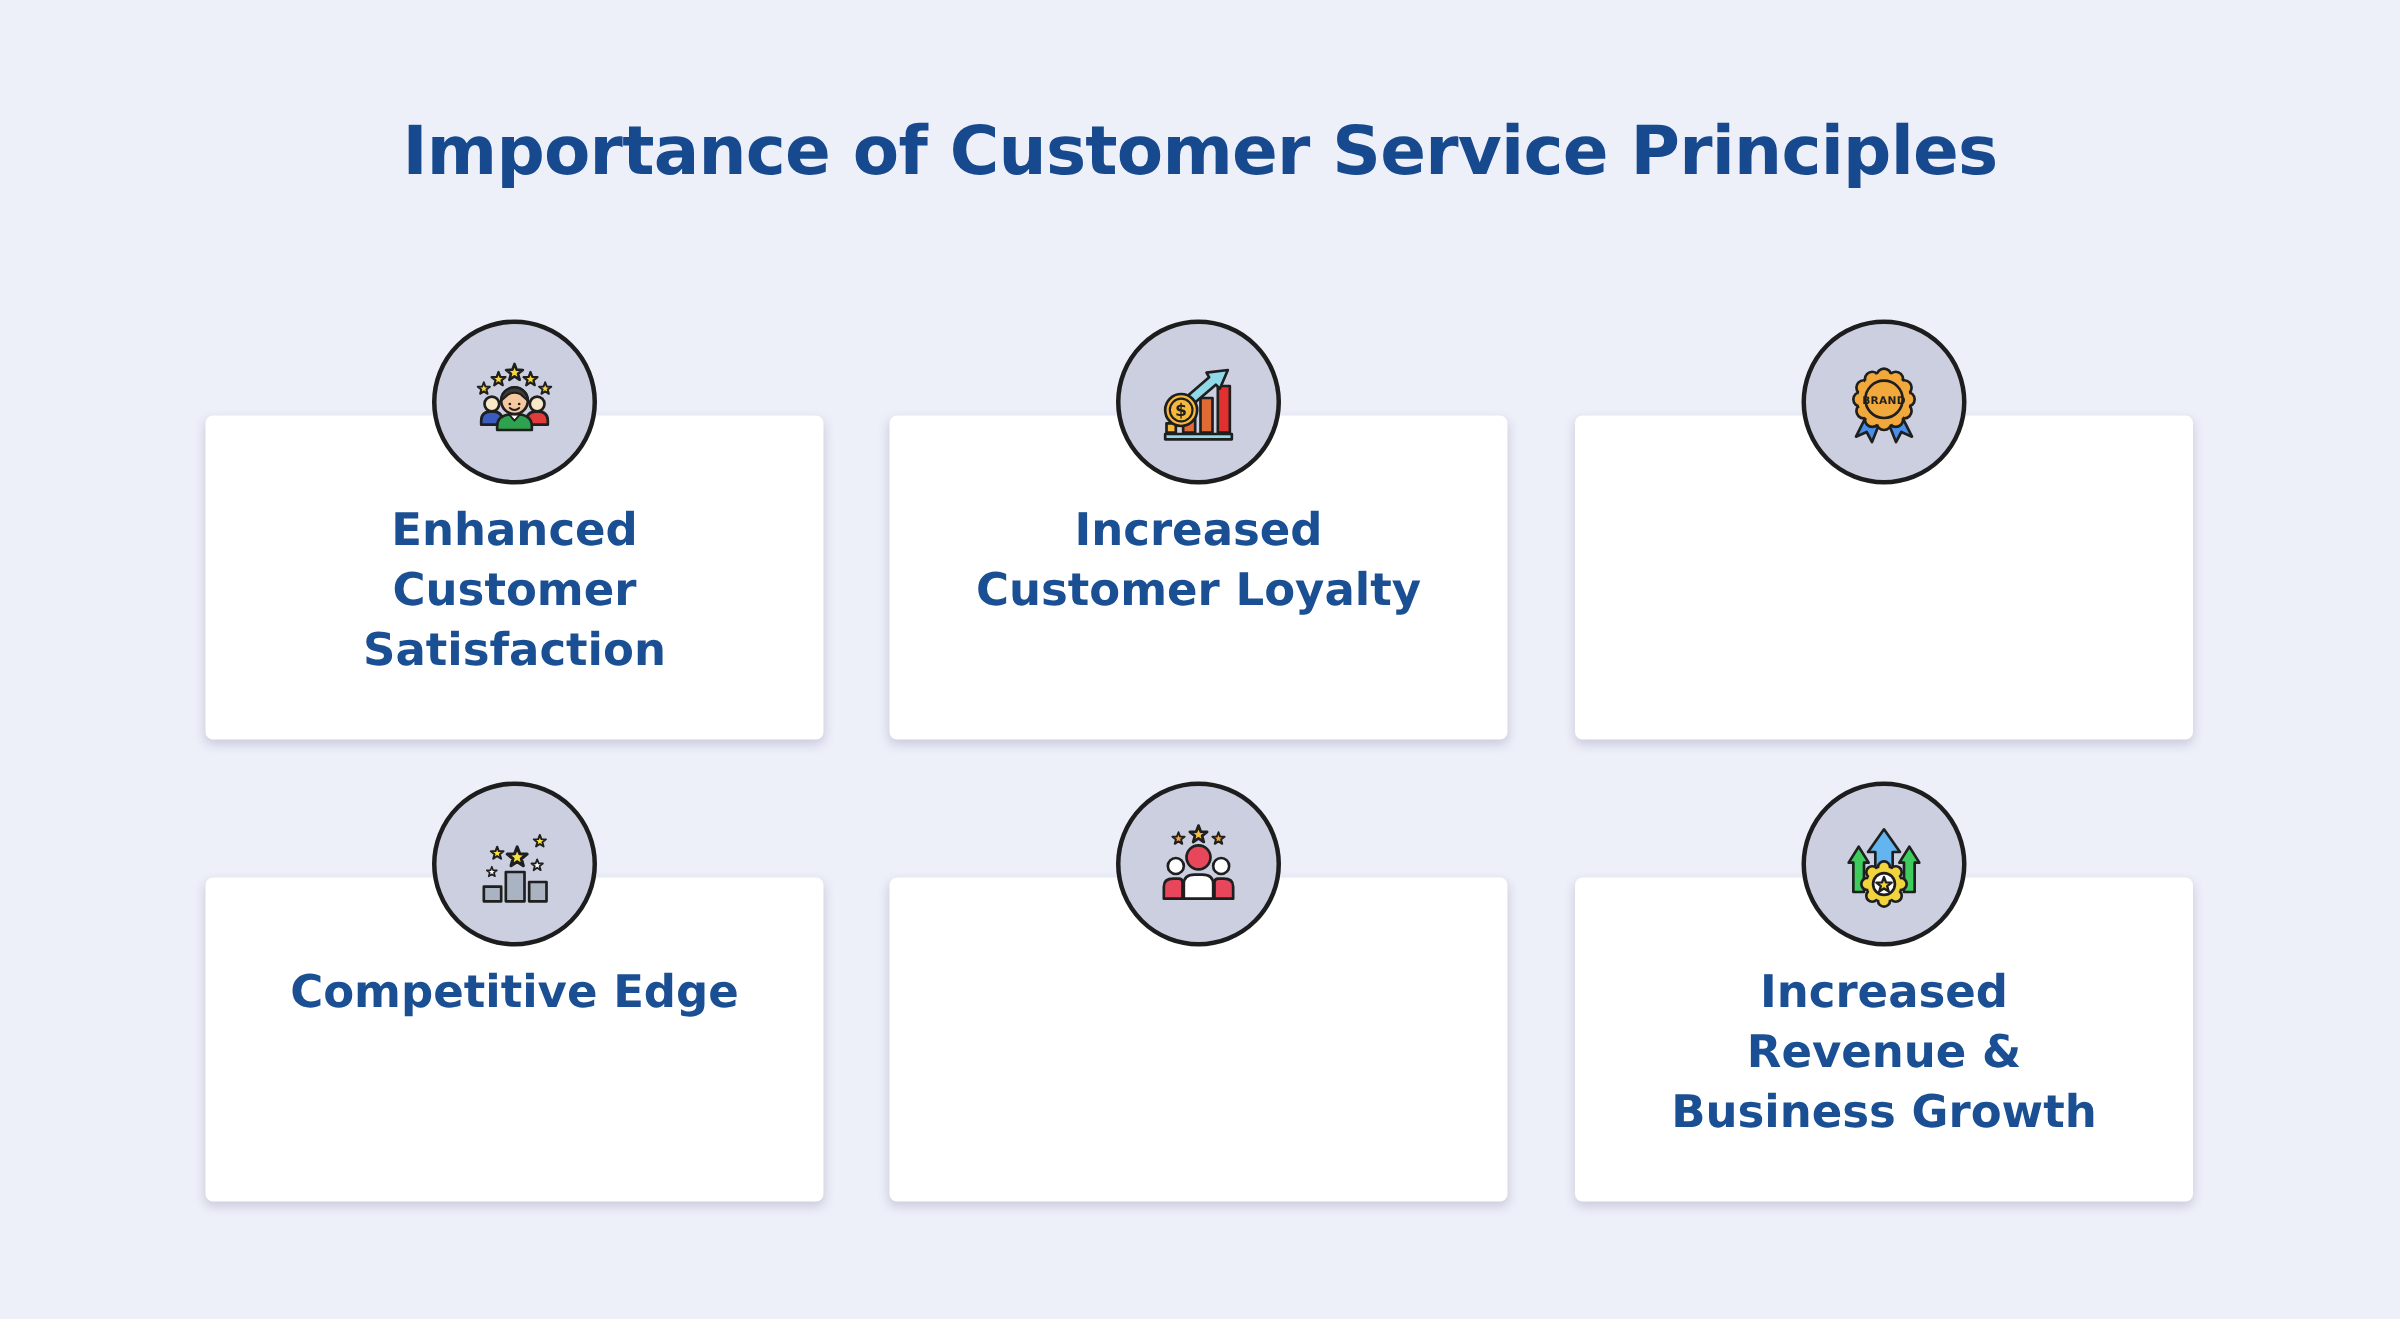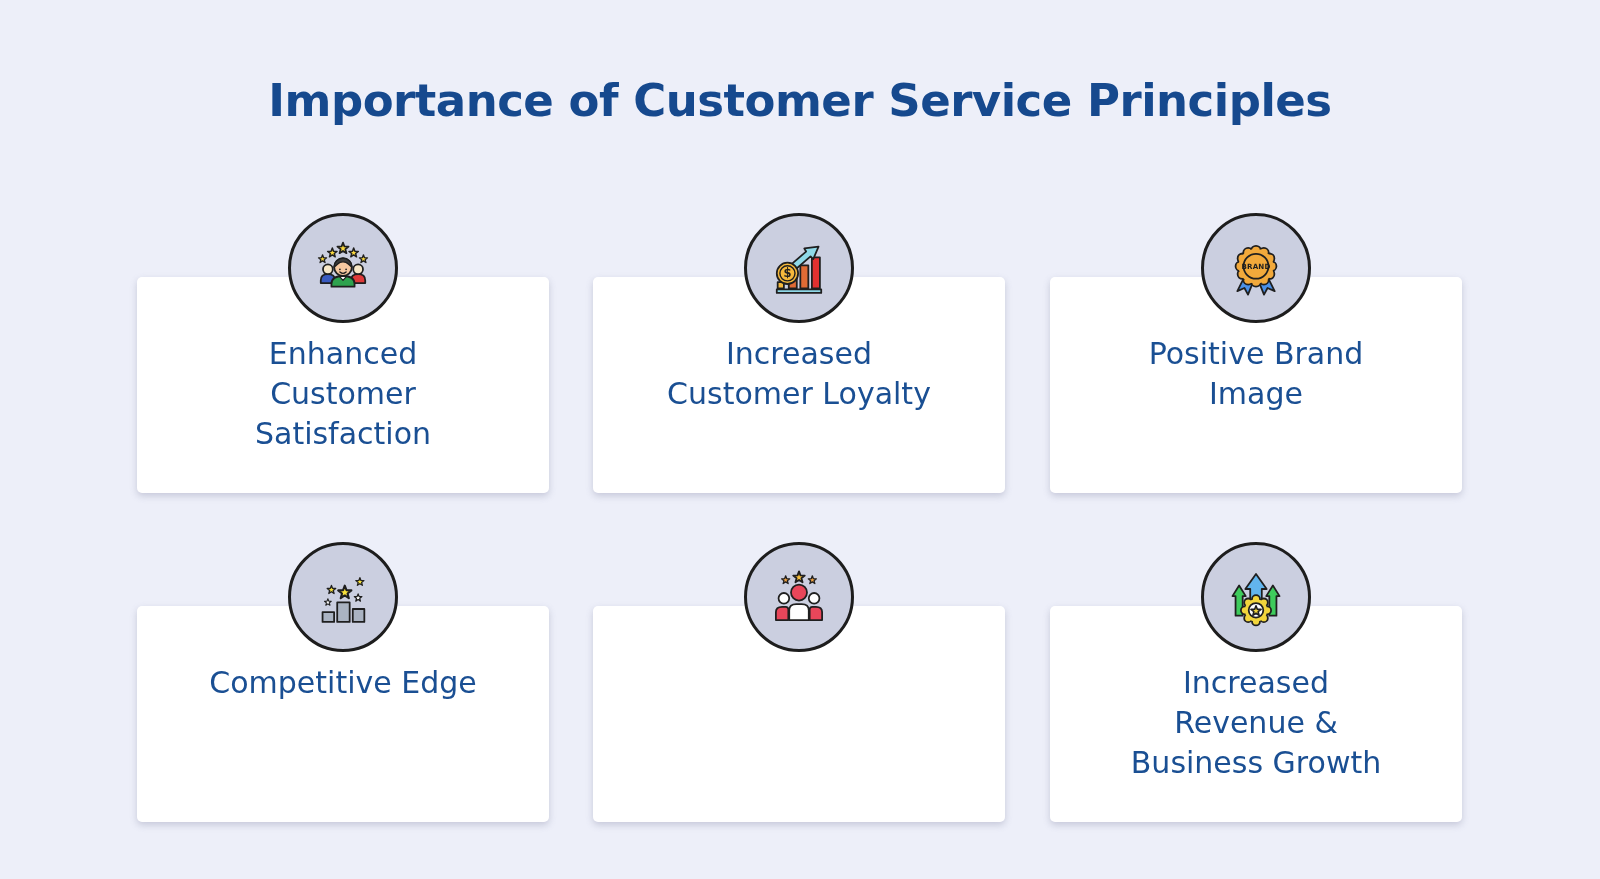--- a/index.html
+++ b/index.html
@@ -21,39 +21,39 @@
     color:#16498E;
   }
   .card{
     position:absolute;
     width:412px;height:216px;
     background:#FFFFFF;
     border-radius:5px;
     box-shadow:0 3px 7px rgba(110,112,145,0.30);
   }
   .c1{left:137px}.c2{left:593px}.c3{left:1050px}
-  .r1{top:277px}.r2{top:606px}
+  .r1{top:277px}.r2{top:585px}
   .badge{
     position:absolute;
     left:50%;top:-64px;
     transform:translateX(-50%);
     width:110px;height:110px;
     box-sizing:border-box;
     border-radius:50%;
     background:#CBCFE0;
     border:3px solid #1D1D1D;
     display:flex;align-items:center;justify-content:center;
   }
   .label{
     position:absolute;
     top:57px;left:0;right:0;
     text-align:center;
     font-size:30px;
     line-height:40px;
-    font-weight:400;
+    font-weight:700;
     color:#1A4F93;
     white-space:pre-line;
   }
   svg text{font-family:"DejaVu Sans","Liberation Sans",sans-serif;}
 </style>
 </head>
 <body>
 
 <svg width="0" height="0" style="position:absolute" aria-hidden="true">
   <defs>
@@ -130,22 +130,20 @@
             <circle cx="36" cy="16.5" r="5.5"></circle>
           <circle cx="44.8" cy="18.8" r="5.5"></circle>
             <circle cx="51.2" cy="25.2" r="5.5"></circle>
         </g>
       </g>
       <circle cx="36" cy="34" r="19.5" fill="#F2A93B"></circle>
       <circle cx="36" cy="34" r="14" fill="none" stroke="#1f1f1f" stroke-width="2"></circle>
       <text x="36" y="37.5" font-size="8" font-weight="bold" text-anchor="middle" fill="#1f1f1f" letter-spacing="0.2">BRAND</text>
     </svg>
   </div>
-  <div class="label">Positive Brand
-Image</div>
 </div>
 
 <div class="card c1 r2">
   <div class="badge">
     <svg width="64" height="64" viewBox="0 0 72 72">
       <g stroke="#1f1f1f" stroke-width="2" stroke-linejoin="round">
         <rect x="13" y="53" width="13" height="11" fill="#AAB3C2"></rect>
         <rect x="29.5" y="42" width="14" height="22" fill="#AAB3C2"></rect>
         <rect x="47" y="49.5" width="13" height="14.5" fill="#AAB3C2"></rect>
       </g>

